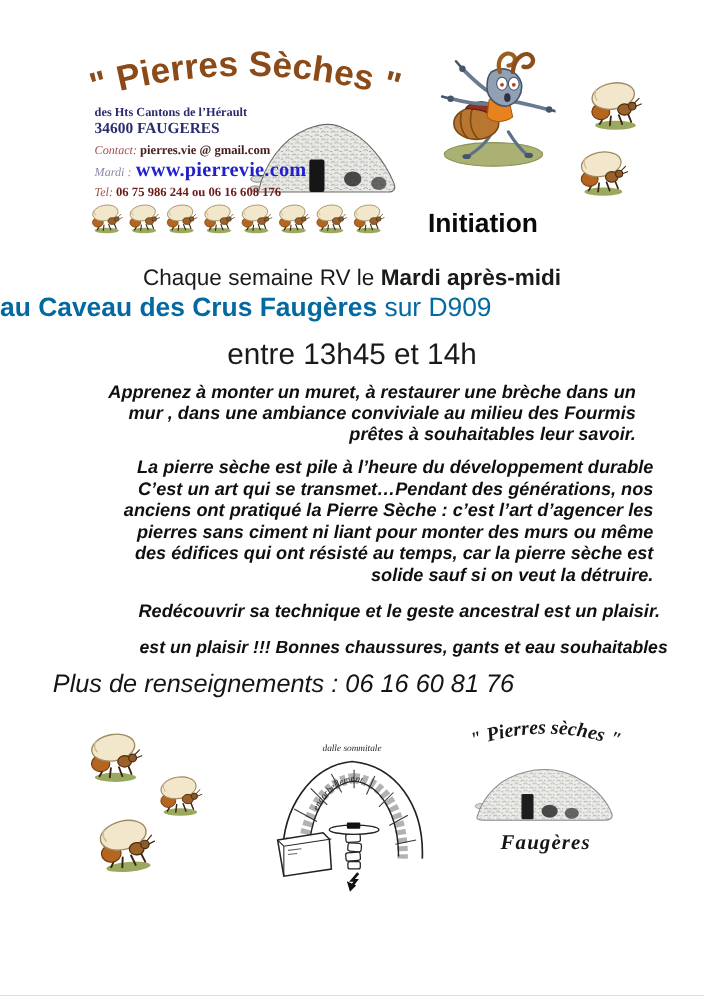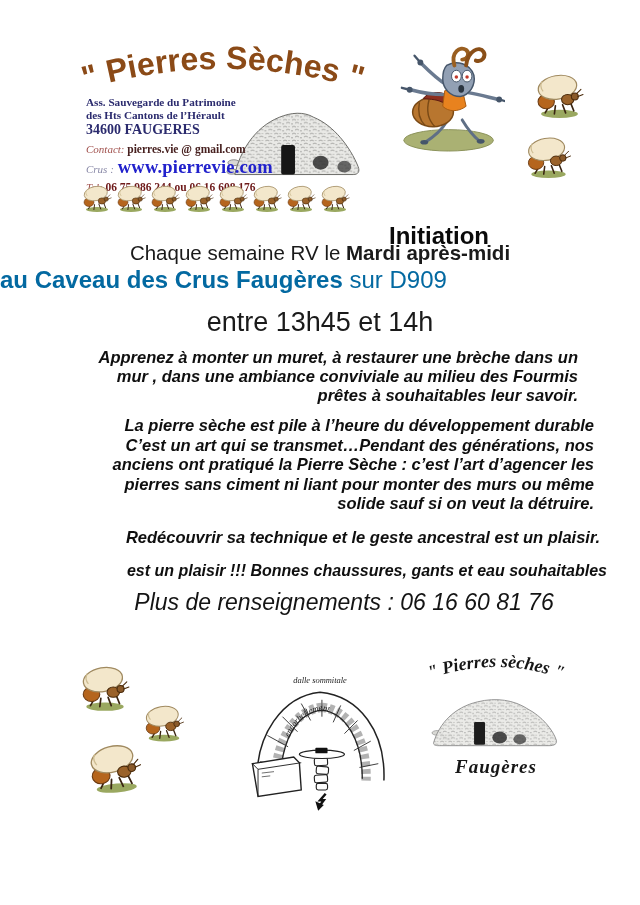--- a/index.html
+++ b/index.html
@@ -22,37 +22,37 @@
   .val-maroon{font-weight:bold;color:#47201f;font-size:11.5px;}
   .site-row{margin-top:2px;line-height:20px;}
   .site-url{font-weight:bold;color:#2121cc;font-size:18.5px;letter-spacing:.2px;}
   .val-tel{font-weight:bold;color:#6e1a1a;font-size:11.5px;}
   .hut-top-svg{position:absolute;left:220px;top:97px;width:148px;height:90px;z-index:1;}
   .ant-row{position:absolute;left:81px;top:184px;display:flex;gap:2px;z-index:2;}
   .ant-row svg{width:32px;height:29px;}
   .big-ant-svg{position:absolute;left:398px;top:43px;width:107px;height:111px;}
   .sm-ant-1{position:absolute;left:532px;top:72px;width:55px;height:47px;}
   .sm-ant-2{position:absolute;left:523px;top:135px;width:51px;height:44px;}
-  .initiation{position:absolute;left:389px;top:190px;font-size:24px;font-weight:bold;color:#0a0a0a;margin-top:32px;}
+  .initiation{position:absolute;left:389px;top:190px;font-size:24px;font-weight:bold;color:#0a0a0a;}
   
   .content{position:absolute;left:0;top:236px;width:640px;}
   .sched1{text-align:center;font-size:20.5px;line-height:26px;margin-top:4px;color:#1a1a1a;}
   .sched2{text-align:left;font-size:24px;line-height:27px;color:#0369a1;}
   .b{font-weight:bold;}
   .time{text-align:center;font-size:27px;line-height:23px;margin-top:18px;color:#1a1a1a;}
   .para{
     margin:14px auto 0;text-align:right;
     font-weight:bold;font-style:italic;font-size:16.5px;line-height:19px;color:#0f0f0f;
   }
   .p1{width:516px;}
   .p2{margin-top:11px;width:548px;line-height:19.5px;}
   .p3{margin-top:14px;width:560px;}
   .p4{margin-top:14px;width:574px;font-size:16px;}
   .info{
-    margin-top:9px;padding-left:48px;font-style:italic;font-size:23px;line-height:27px;color:#141414;text-align:center;
+    margin-top:9px;padding-left:48px;font-style:italic;font-size:23px;line-height:27px;color:#141414;
   }
   
   .ant-b1{position:absolute;left:78px;top:663px;width:54px;height:50px;}
   .ant-b2{position:absolute;left:142px;top:703px;width:44px;height:40px;}
   .ant-b3{position:absolute;left:86px;top:741px;width:58px;height:54px;transform:rotate(-5deg);}
   .arch-svg{position:absolute;left:243px;top:664px;width:155px;height:158px;}
   .logo-block{position:absolute;left:402px;top:645px;width:188px;text-align:center;}
   .logo-arc-svg{width:184px;height:46px;display:block;margin:0 auto;}
   .logo-hut-svg{width:152px;height:64px;display:block;margin:-2px auto 0;}
   .logo-sub{
@@ -95,25 +95,24 @@
   <svg class="title-svg" viewBox="0 0 352 76">
     <defs>
         <path id="titleArc" d="M8,64 Q176,4 344,64" fill="none"></path>
       </defs>
     <text font-family="Liberation Sans, sans-serif" font-weight="bold" font-size="32" fill="#8b4a17">
       <textPath href="#titleArc" startOffset="50%" text-anchor="middle">" Pierres Sèches "</textPath>
     </text>
   </svg>
 
   <div class="org-block">
-    <div class="org-l12">Ass. Sauvegarde du Patrimoine</div>
     <div class="org-l12">des Hts Cantons de l’Hérault</div>
     <div class="org-l3">34600 FAUGERES</div>
     <div class="org-row"><span class="lbl-red">Contact:</span> <span class="val-maroon">pierres.vie @ gmail.com</span></div>
-    <div class="site-row"><span class="lbl-gray">Crus :</span> <span class="site-url">www.pierrevie.com</span></div>
+    <div class="site-row"><span class="lbl-gray">Mardi :</span> <span class="site-url">www.pierrevie.com</span></div>
     <div class="org-row" style="margin-top:2px;"><span class="lbl-red">Tel:</span> <span class="val-tel">06 75 986 244 ou 06 16 608 176</span></div>
   </div>
 
   <svg class="hut-top-svg" viewBox="0 0 150 90">
     <g stroke="#777" stroke-width="0.8">
       <ellipse cx="14" cy="66" rx="6" ry="3" fill="#d8d8d4"></ellipse>
       <ellipse cx="26" cy="72" rx="7" ry="3.4" fill="#cfcfcb"></ellipse>
       <ellipse cx="12" cy="75" rx="5" ry="2.6" fill="#dddbd6"></ellipse>
     </g>
     <path d="M15,78 C20,55 35,30 60,20 C72,15 85,14 95,20 C115,28 132,50 140,70 C142,75 140,78 135,78 Z" fill="url(#stoneTex)" stroke="#6a6a66" stroke-width="1"></path>
@@ -202,20 +201,21 @@
       <div>Apprenez à monter un muret, à restaurer une brèche dans un</div>
       <div>mur , dans une ambiance conviviale au milieu des Fourmis</div>
       <div>prêtes à  souhaitables leur savoir.</div>
     </div>
 
     <div class="para p2">
       <div>La pierre sèche est pile à l’heure du développement durable</div>
       <div>C’est un art qui se transmet…Pendant des générations, nos</div>
       <div>anciens ont pratiqué la Pierre Sèche : c’est  l’art d’agencer les</div>
       <div>pierres sans ciment ni liant pour monter des murs ou même</div>
+      <div>des édifices qui ont résisté au temps, car la pierre sèche est</div>
       <div>solide sauf si on veut la détruire.</div>
     </div>
 
     <div class="para p3">Redécouvrir sa technique et le geste ancestral est un plaisir.</div>
     <div class="para p4">est un plaisir !!! Bonnes chaussures, gants et eau souhaitables</div>
     <div class="info">Plus de renseignements : 06 16 60 81 76</div>
   </div>
 
   <svg class="ant-b1" viewBox="0 0 52 46">
       <use href="#antStone"></use>

